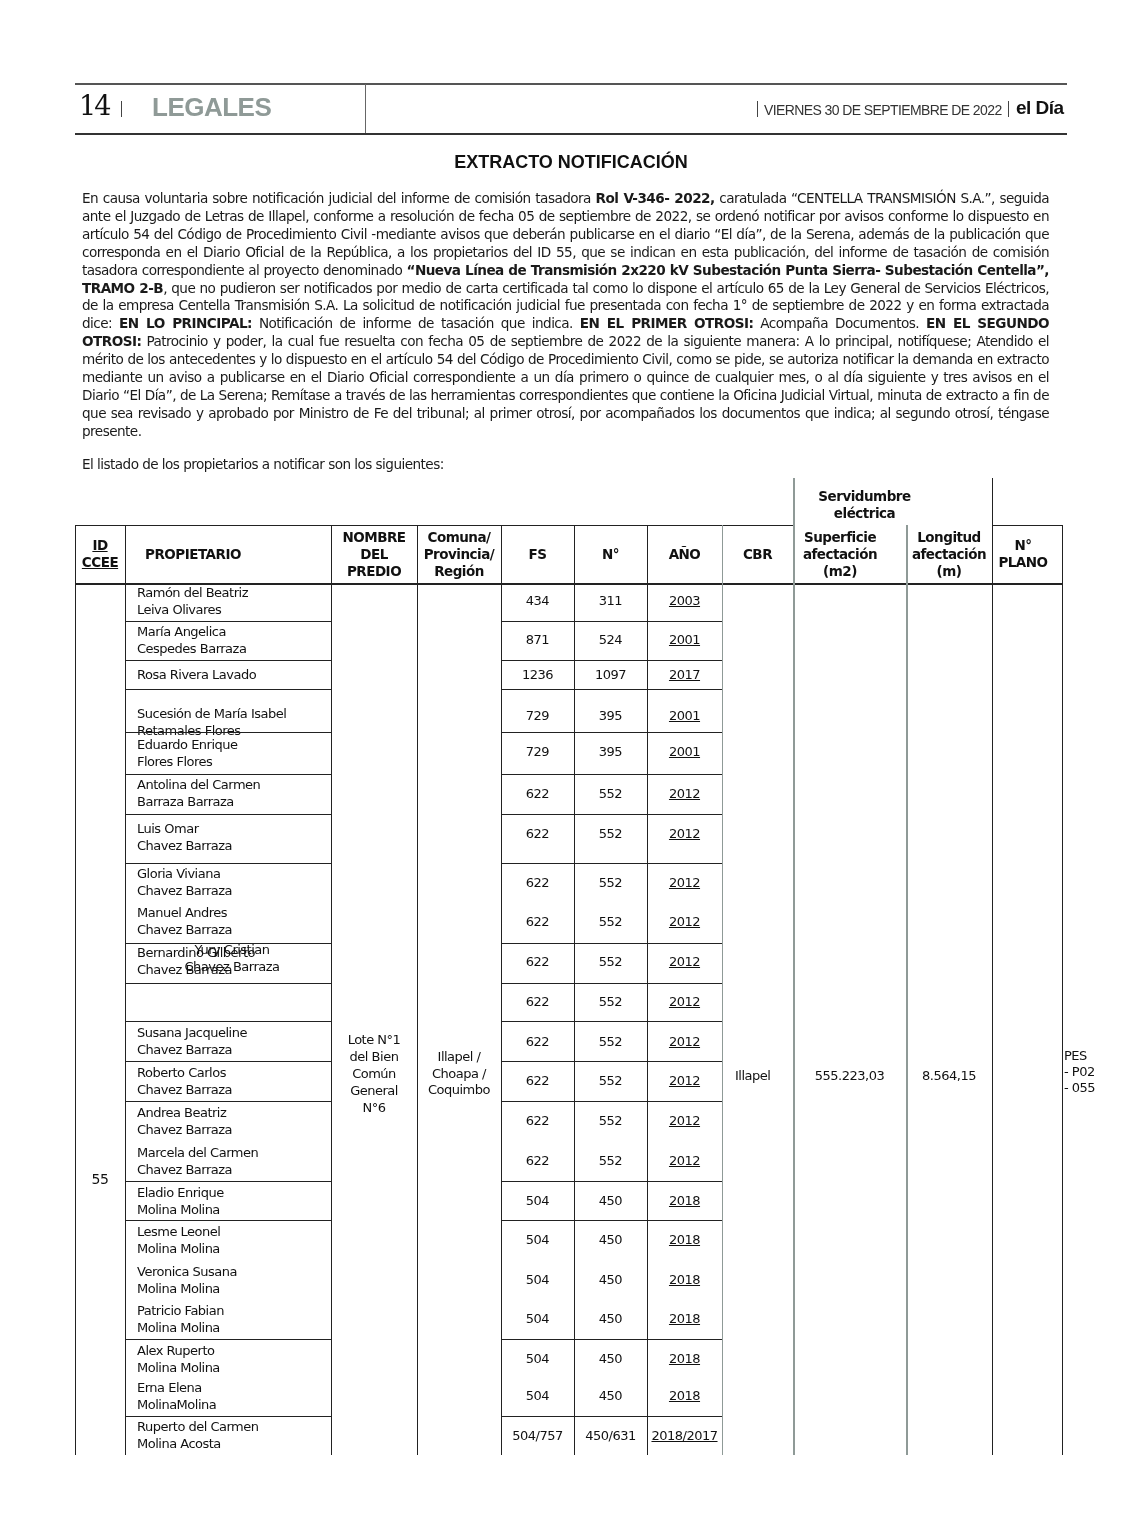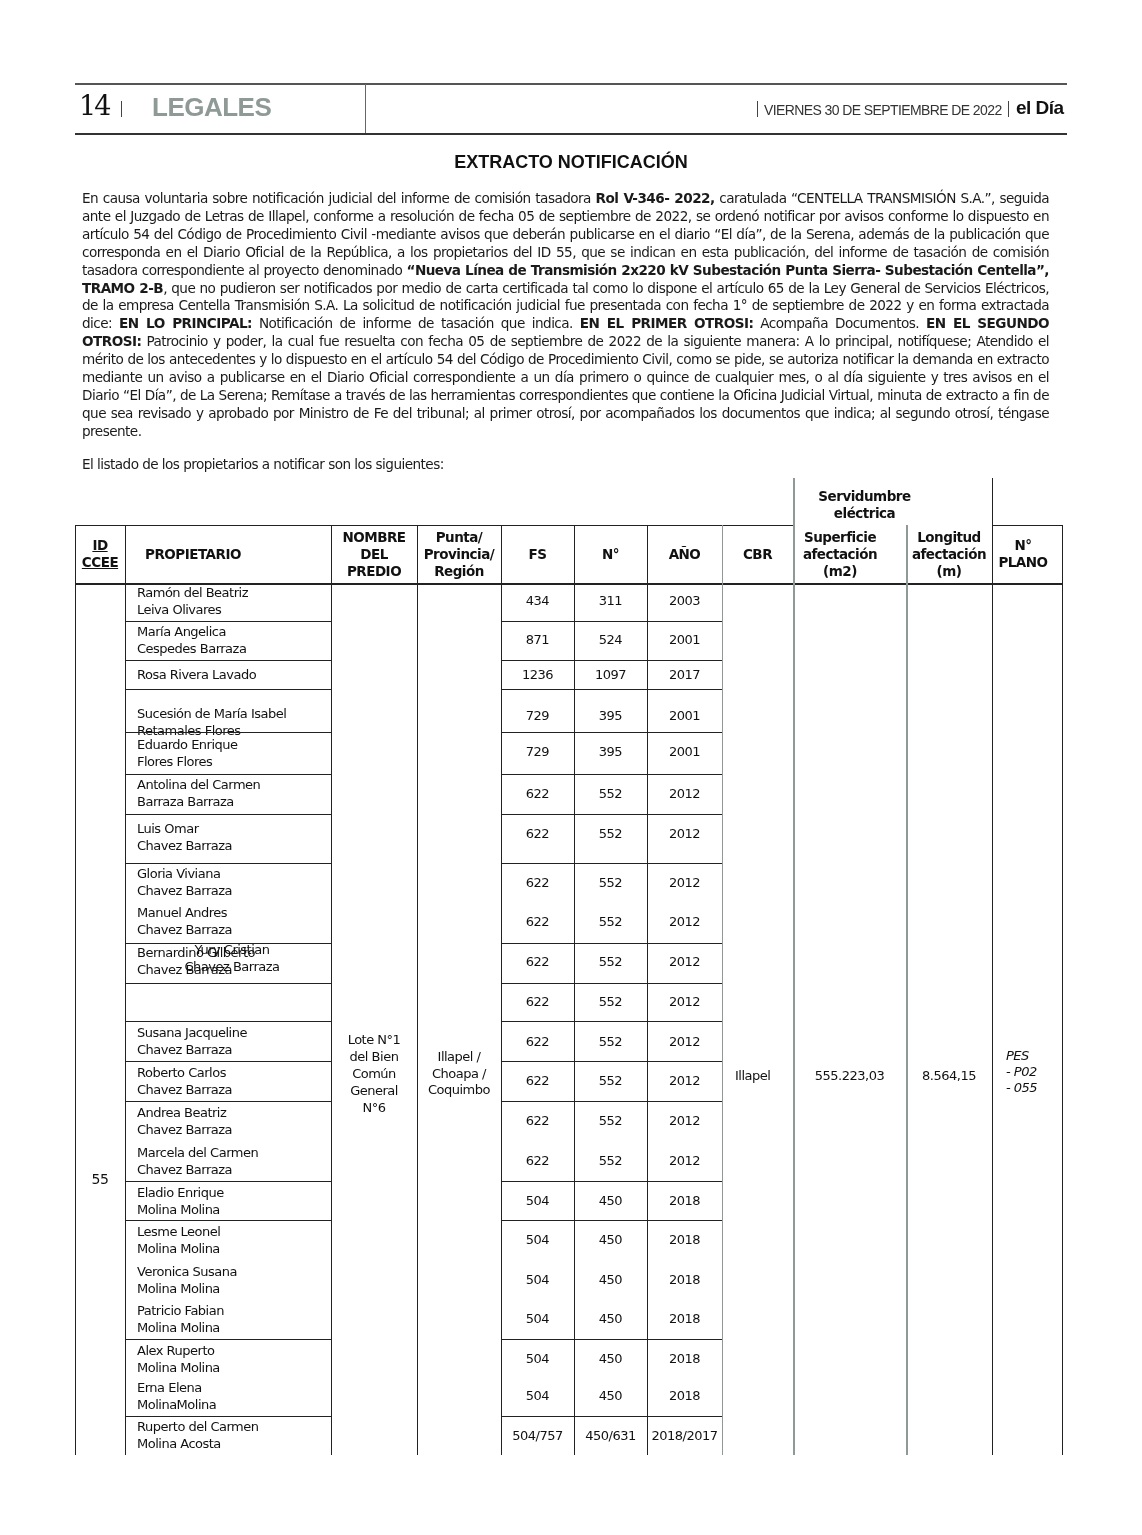--- a/index.html
+++ b/index.html
@@ -23,21 +23,21 @@
   
   .line { position: absolute; background: #222; }
   .gline { position: absolute; background: #8f9a97; }
   .th { position: absolute; font-weight: bold; font-size: 13.5px; text-align: center; line-height: 17px; color: #111; font-family: "DejaVu Sans", sans-serif; letter-spacing: -0.5px; display: flex; align-items: center; justify-content: center; }
   .th u { text-decoration: underline; }
   .cell { position: absolute; font-size: 13px; line-height: 16.5px; color: #111; font-family: "DejaVu Sans", sans-serif; letter-spacing: -0.5px; }
   .name { left: 137px; width: 190px; }
   .num { text-align: center; }
   .c-fs { left: 501px; width: 73px; }
   .c-n { left: 574px; width: 73px; }
-  .c-y { left: 647px; width: 75px; }
+  .c-y { left: 647px; width: 75px; text-decoration: underline; }
 </style>
 </head>
 <body>
 
 <div class="top-rule"></div>
 <div class="page-num">14</div>
 <div class="pipe1"></div>
 <div class="section">LEGALES</div>
 <div class="vsep"></div>
 <div class="pipe2"></div>
@@ -58,21 +58,21 @@
     <u>ID</u>
     <u>CCEE</u>
   </div>
   <div class="th" style="left:125px;top:525px;width:206px;height:58px;justify-content:flex-start;padding-left:20px;box-sizing:border-box;">PROPIETARIO</div>
   <div class="th" style="left:331px;top:525px;width:86px;height:58px;flex-direction:column;">
     <span>NOMBRE</span>
     <span>DEL</span>
     <span>PREDIO</span>
   </div>
   <div class="th" style="left:417px;top:525px;width:84px;height:58px;flex-direction:column;">
-    <span>Punta/</span>
+    <span>Comuna/</span>
     <span>Provincia/</span>
     <span>Región</span>
   </div>
   <div class="th" style="left:501px;top:525px;width:73px;height:58px;">FS</div>
   <div class="th" style="left:574px;top:525px;width:73px;height:58px;">N°</div>
   <div class="th" style="left:647px;top:525px;width:75px;height:58px;">AÑO</div>
   <div class="th" style="left:722px;top:525px;width:71px;height:58px;">CBR</div>
   <div class="th" style="left:793px;top:485px;width:143px;height:40px;flex-direction:column;">
     <span>Servidumbre</span>
     <span>eléctrica</span>
@@ -101,21 +101,21 @@
     <div>N°6</div>
   </div>
   <div class="cell num" style="left:417px;width:84px;top:1049px;line-height:16.5px;">
     <div>Illapel /</div>
     <div>Choapa /</div>
     <div>Coquimbo</div>
   </div>
   <div class="cell" style="left:735px;top:1068px;">Illapel</div>
   <div class="cell num" style="left:793px;width:113px;top:1068px;">555.223,03</div>
   <div class="cell num" style="left:906px;width:86px;top:1068px;">8.564,15</div>
-  <div class="cell" style="left:1006px;top:1048px;line-height:16px;font-style:italic;">
+  <div class="cell" style="left:1064px;top:1048px;line-height:16px;">
     <div>PES</div>
     <div>- P02</div>
     <div>- 055</div>
   </div>
 
   <div id="rows">
       <div class="cell name" style="top: 585px;">
         <div>Ramón del Beatriz</div>
         <div>Leiva Olivares</div>
       </div>

